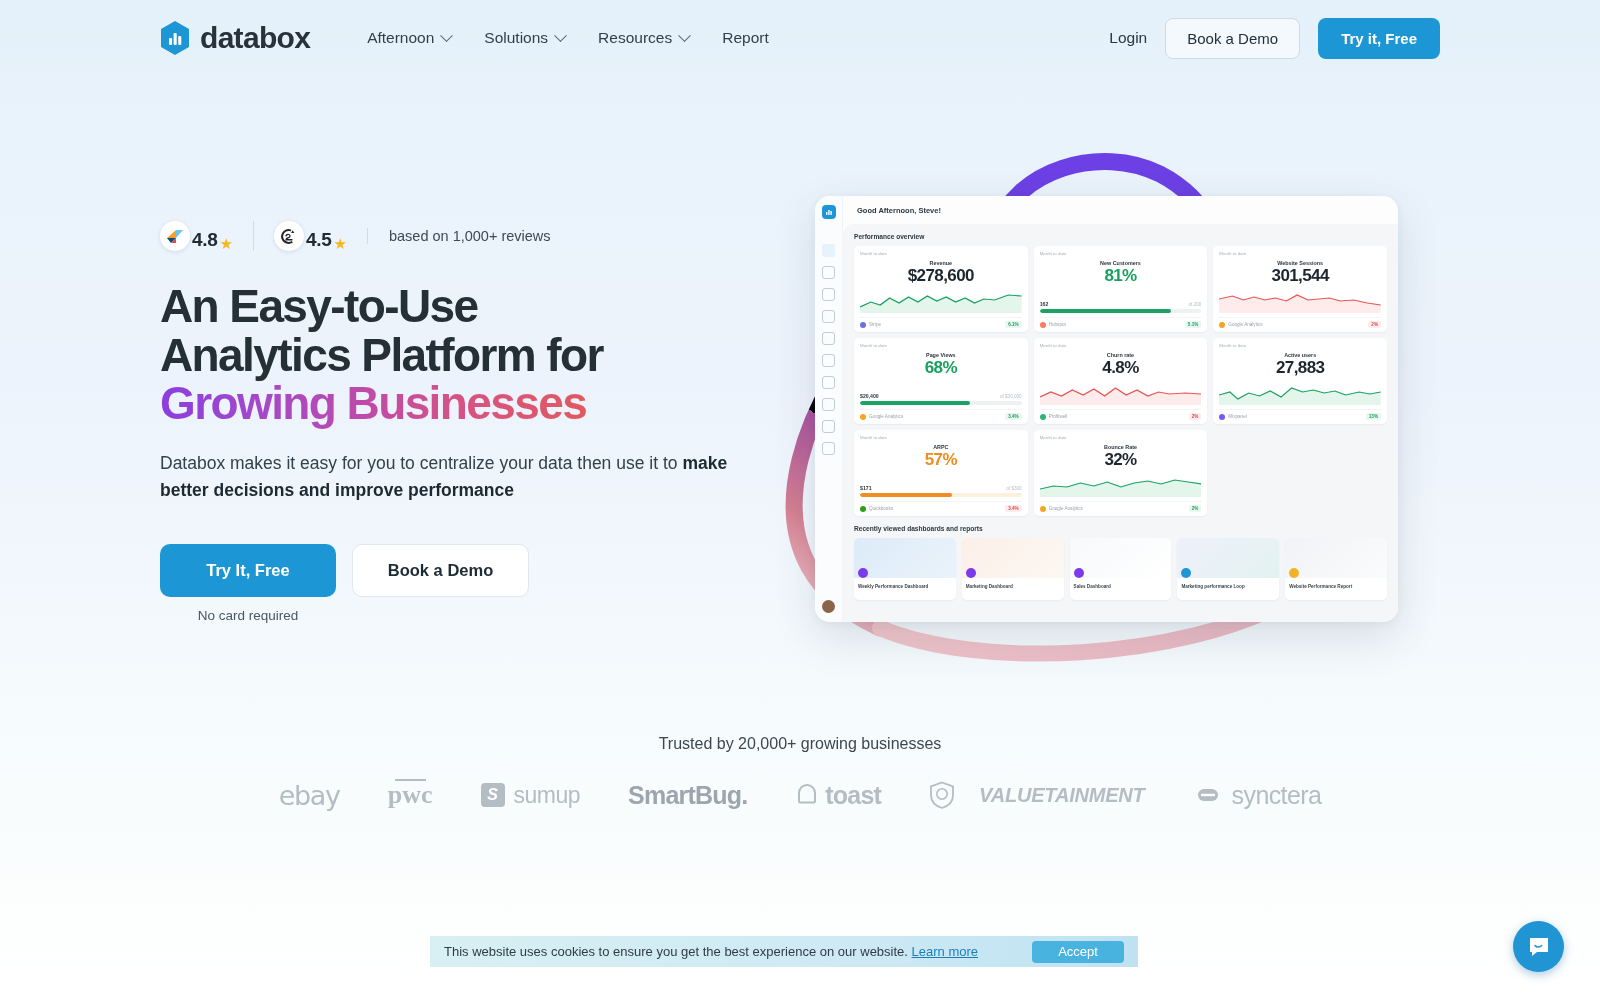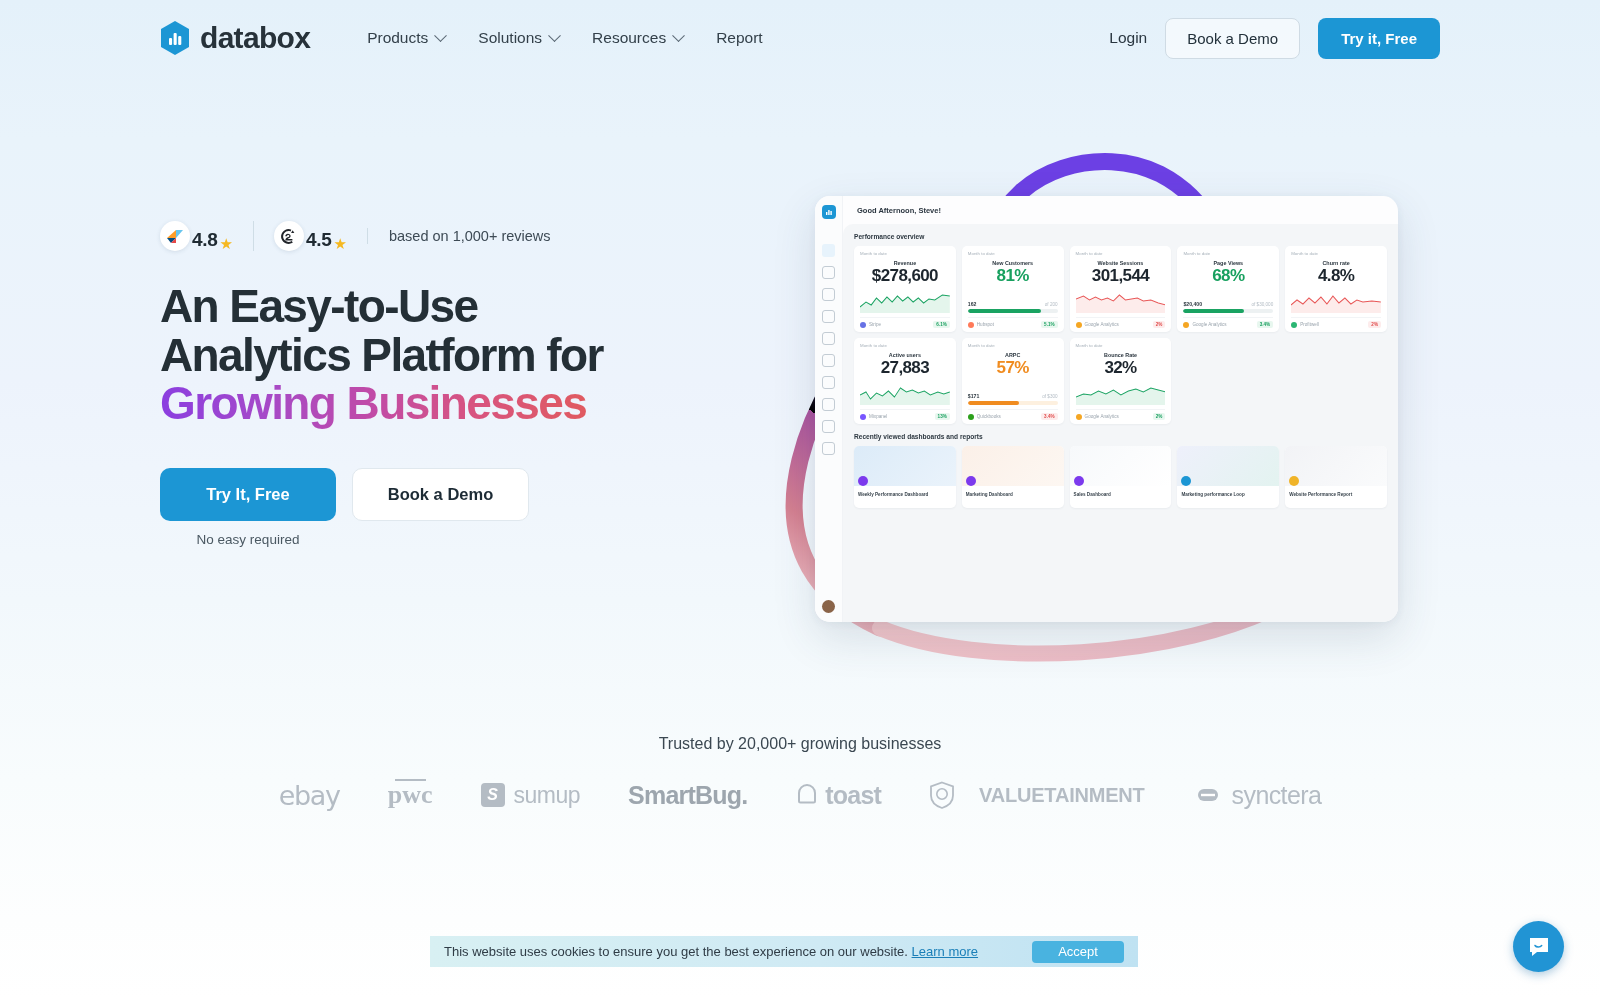--- a/index.html
+++ b/index.html
@@ -59,21 +59,21 @@
     padding-top:9px; border-right:1px solid #f1f3f6; }
   .dash-logo { width:14px; height:14px; border-radius:4px; background:#1c96d4; display:flex; align-items:center;
     justify-content:center; margin-bottom:25px; }
   .side-icon { width:13px; height:13px; margin-bottom:9px; border:1px solid #b9c3cc; border-radius:3px; opacity:.85; }
   .side-icon.home { border:none; background:#e3f1fb; border-radius:3px; }
   .side-avatar { width:13px; height:13px; border-radius:50%; background:#8a6449; margin-top:auto; margin-bottom:9px; }
   .dash-main { flex:1; display:flex; flex-direction:column; }
   .dash-greet { font-size:7.5px; font-weight:700; color:#2b3640; padding:10px 0 9px 14px; }
   .dash-body { flex:1; background:#f4f6f8; border-top-left-radius:10px; padding:9px 11px 0 11px; }
   .dash-sect { font-size:6.6px; font-weight:700; color:#2d3841; margin-bottom:6px; }
-  .cards-grid { display:grid; grid-template-columns:repeat(5,1fr); gap:6px; }
+  .cards-grid { display:grid; grid-template-columns:repeat(3,1fr); gap:6px; }
   .kcard { background:#fff; border-radius:5px; padding:5px 6px 4px 6px; height:86px; display:flex;
     flex-direction:column; box-shadow:0 1px 2px rgba(40,60,85,0.05); }
   .k-period { font-size:4.4px; color:#a7b1ba; }
   .k-title { font-size:5.4px; font-weight:700; color:#2c3740; text-align:center; margin-top:4px; }
   .k-value { font-size:17px; font-weight:700; text-align:center; letter-spacing:-0.6px; margin-top:1px; line-height:1.05; }
   .k-value.green { color:#18a05f; }
   .k-value.orange { color:#f08c20; }
   .k-value.dark { color:#1d262e; }
   .spark { height:22px; margin-top:auto; }
   .spark svg { display:block; width:100%; height:22px; }
@@ -107,21 +107,21 @@
   .lg-pwc { font-size:26px; font-weight:700; font-family:"Liberation Serif", serif; position:relative; }
   .lg-pwc::after { content:""; position:absolute; left:16%; right:14%; top:-1px; height:2px; background:#b4bcc4; }
   .lg-sams { font-size:27px; letter-spacing:-0.8px; }
   .lg-sumup { display:flex; align-items:center; gap:9px; }
   .sumup-box { width:24px; height:24px; background:#b4bcc4; border-radius:4px; color:#fff; font-size:16px;
     font-style:italic; font-weight:700; display:flex; align-items:center; justify-content:center; }
   .lg-sumup span { font-size:23px; letter-spacing:-0.5px; }
   .lg-smartbug { font-size:25px; font-weight:800; color:#9da6ae; letter-spacing:-0.8px; }
   .lg-toast { display:flex; align-items:center; gap:6px; }
   .lg-toast span { font-size:25px; font-weight:800; letter-spacing:-0.8px; }
-  .lg-value { display:flex; align-items:center; gap:24px; }
+  .lg-value { display:flex; align-items:center; gap:24px;font-style:italic; }
   .lg-value span { font-size:20px; font-weight:800; letter-spacing:-0.2px; }
   .lg-sync { display:flex; align-items:center; gap:9px; }
   .lg-sync span { font-size:25px; letter-spacing:-0.6px; }
 
   
   .cookie { position:absolute; left:430px; top:936px; width:708px; height:31px;
     background:linear-gradient(90deg,#d8f0f3 0%, #cfeaf4 55%, #bfe2f2 100%);
     display:flex; align-items:center; padding:0 14px; font-size:13px; color:#2f3c46; }
   .cookie a { color:#1a7fb8; text-decoration:underline; }
   .cookie-accept { margin-left:auto; background:#49b3e0; color:#fff; border:none; border-radius:4px;
@@ -143,21 +143,21 @@
         <rect x="9" y="17" width="3.1" height="7" rx="1.1" fill="#fff"></rect>
         <rect x="13.6" y="12" width="3.1" height="12" rx="1.1" fill="#fff"></rect>
         <rect x="18.2" y="15" width="3.1" height="9" rx="1.1" fill="#fff"></rect>
       </svg>
     </span>
     <span class="brand-name">databox</span>
   </div>
 
   <nav class="nav-links">
     <div class="nav-link">
-      <span>Products</span>
+      <span>Afternoon</span>
       <i class="chev"></i>
     </div>
     <div class="nav-link">
       <span>Solutions</span>
       <i class="chev"></i>
     </div>
     <div class="nav-link">
       <span>Resources</span>
       <i class="chev"></i>
     </div>
@@ -201,26 +201,29 @@
     </div>
     <span class="reviews-note">based on 1,000+ reviews</span>
   </div>
 
   <h1 class="headline">
     <span>An Easy-to-Use</span><br>
     <span>Analytics Platform for</span><br>
     <span class="grad">Growing Businesses</span>
   </h1>
 
+  <p class="subhead">
+    <span>Databox makes it easy for you to centralize your data then use it to </span><b>make better decisions and improve performance</b>
+  </p>
 
   <div class="cta-row">
     <button class="cta-primary">Try It, Free</button>
     <button class="cta-secondary">Book a Demo</button>
   </div>
-  <div class="nocard">No easy required</div>
+  <div class="nocard">No card required</div>
 </div>
 
 <svg class="ribbon" viewBox="0 0 700 540">
   <defs>
     <linearGradient id="rib" x1="0.55" y1="0" x2="0.2" y2="1">
       <stop offset="0%" stop-color="#6c40e4"></stop>
       <stop offset="28%" stop-color="#7a45df"></stop>
       <stop offset="55%" stop-color="#a martian"></stop>
       <stop offset="55%" stop-color="#a8529f"></stop>
       <stop offset="80%" stop-color="#d37f90"></stop>

